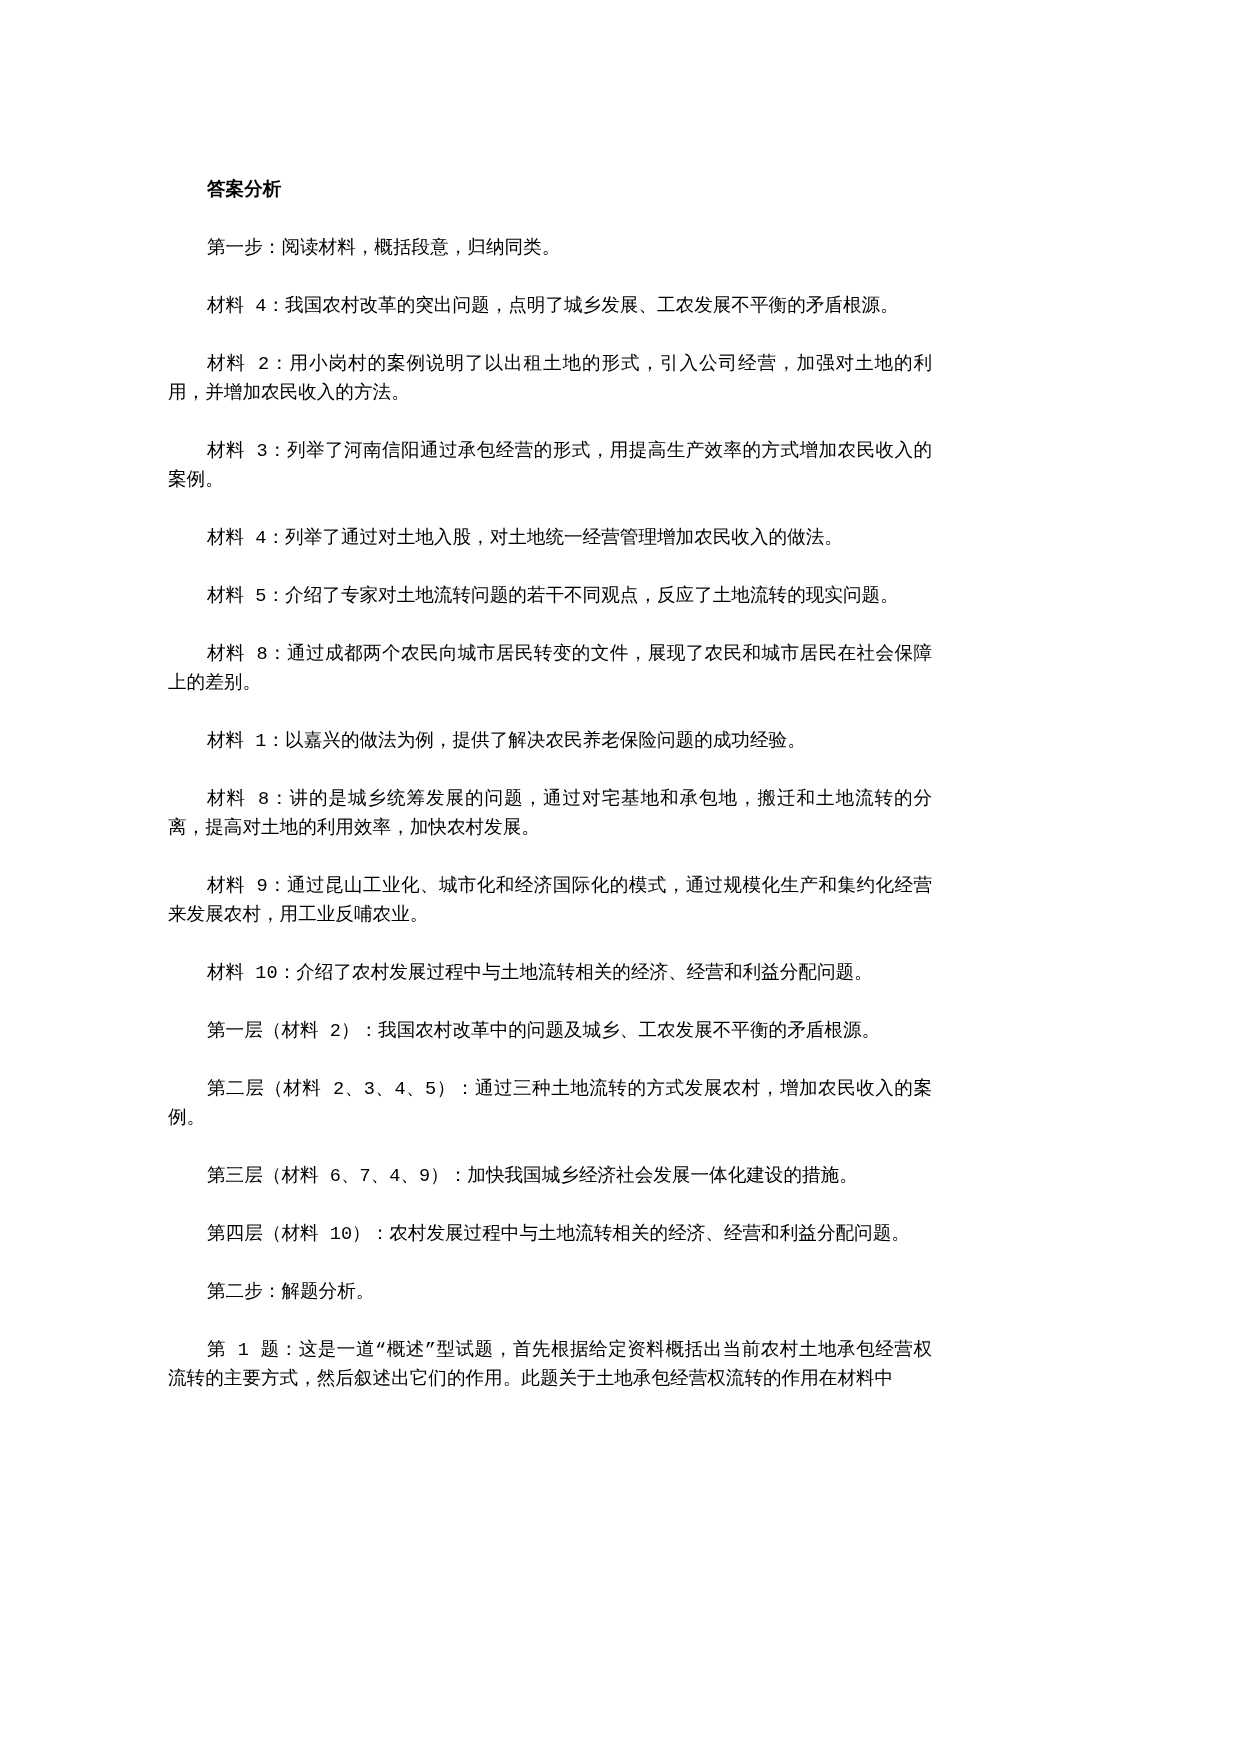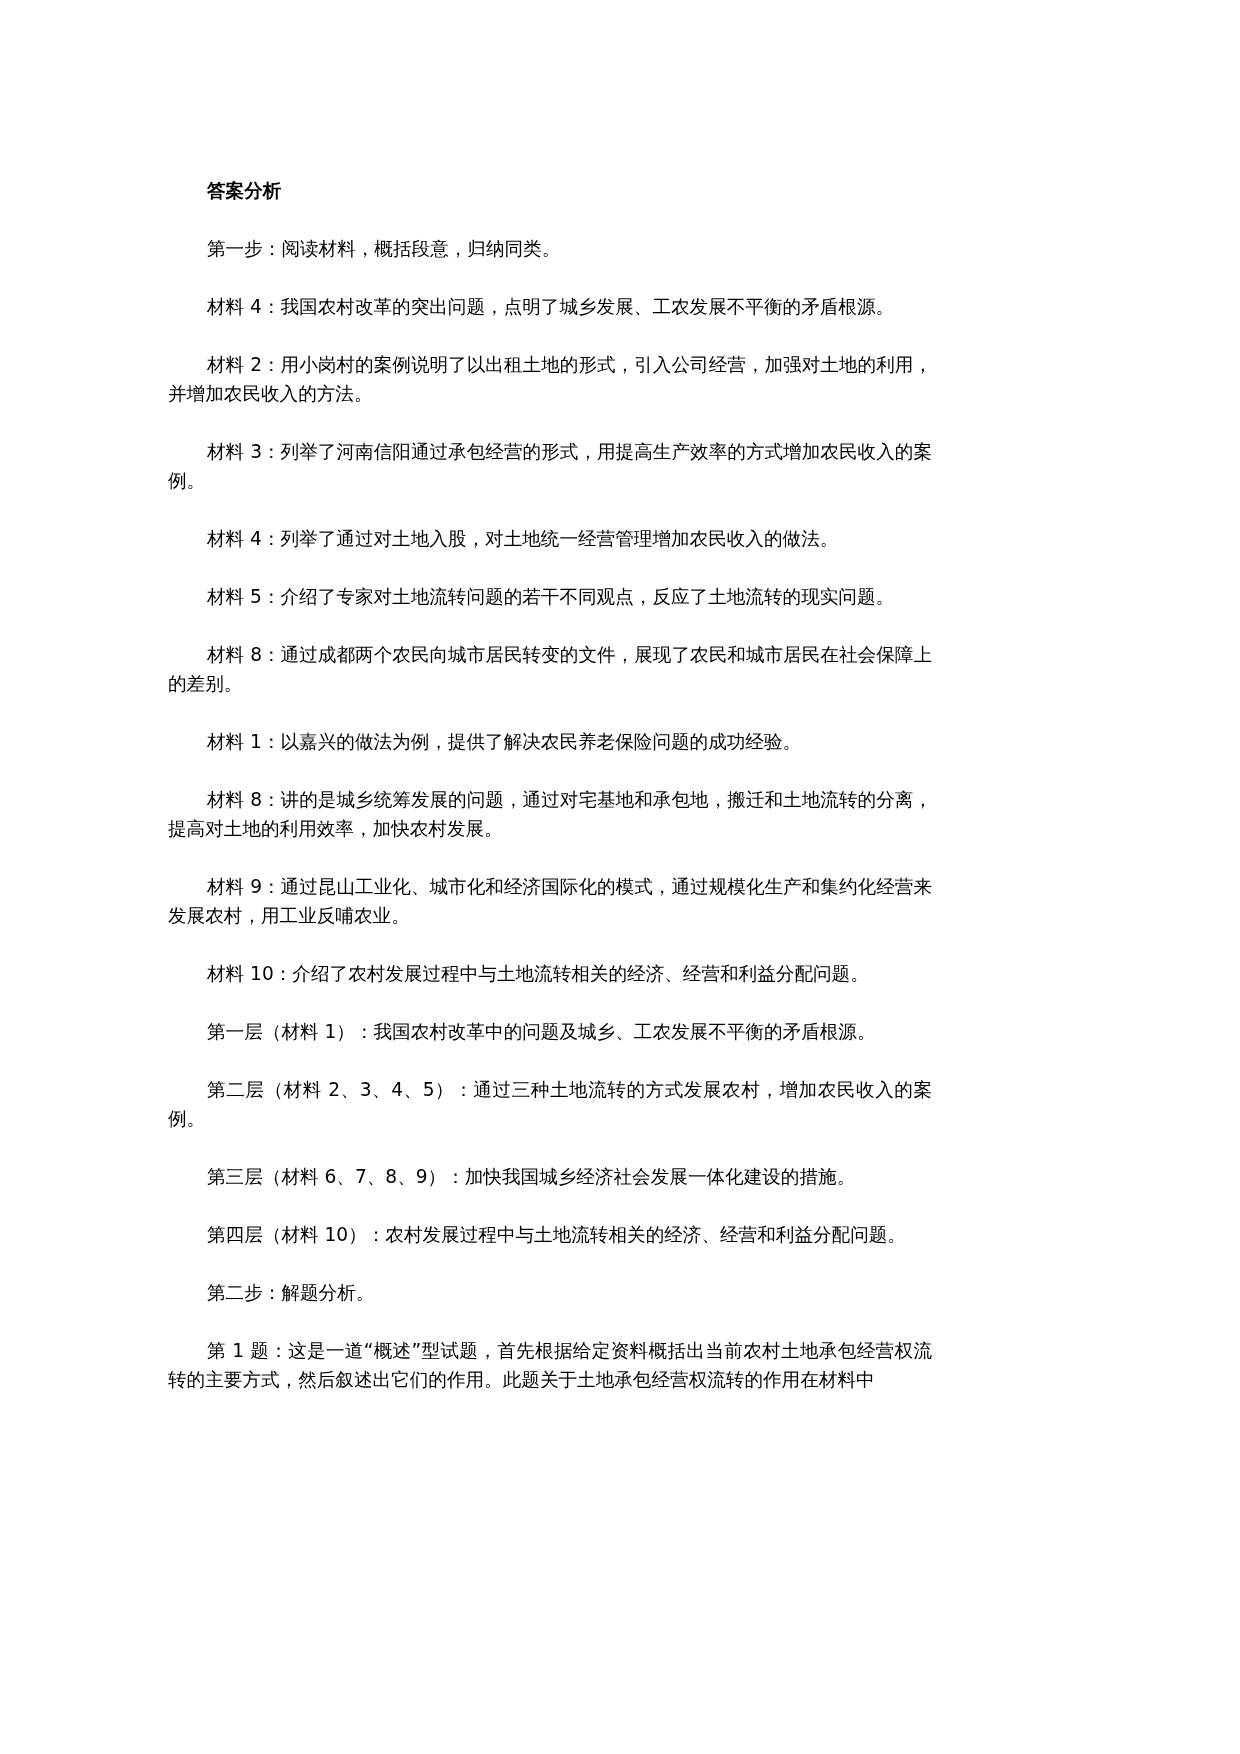--- a/index.html
+++ b/index.html
@@ -12,20 +12,21 @@
     position: absolute; left: 168px; top: 176px; width: 764px;
   }
   .para {
     font-size: 18.6px;
     line-height: 29px;
     text-indent: 39px;
     margin: 0 0 29px 0;
     text-align: justify;
     letter-spacing: 0;
     word-break: break-all;
+    font-family: Liberation Mono, monospace;
   }
   .heading {
     font-weight: bold;
   }
 </style>
 </head>
 <body>
 
 <div class="page">
   <p class="para heading">答案分析</p>
@@ -33,19 +34,19 @@
   <p class="para">材料 4：我国农村改革的突出问题，点明了城乡发展、工农发展不平衡的矛盾根源。</p>
   <p class="para">材料 2：用小岗村的案例说明了以出租土地的形式，引入公司经营，加强对土地的利用，并增加农民收入的方法。</p>
   <p class="para">材料 3：列举了河南信阳通过承包经营的形式，用提高生产效率的方式增加农民收入的案例。</p>
   <p class="para">材料 4：列举了通过对土地入股，对土地统一经营管理增加农民收入的做法。</p>
   <p class="para">材料 5：介绍了专家对土地流转问题的若干不同观点，反应了土地流转的现实问题。</p>
   <p class="para">材料 8：通过成都两个农民向城市居民转变的文件，展现了农民和城市居民在社会保障上的差别。</p>
   <p class="para">材料 1：以嘉兴的做法为例，提供了解决农民养老保险问题的成功经验。</p>
   <p class="para">材料 8：讲的是城乡统筹发展的问题，通过对宅基地和承包地，搬迁和土地流转的分离，提高对土地的利用效率，加快农村发展。</p>
   <p class="para">材料 9：通过昆山工业化、城市化和经济国际化的模式，通过规模化生产和集约化经营来发展农村，用工业反哺农业。</p>
   <p class="para">材料 10：介绍了农村发展过程中与土地流转相关的经济、经营和利益分配问题。</p>
-  <p class="para">第一层（材料 1）：我国农村改革中的问题及城乡、工农发展不平衡的矛盾根源。</p>
+  <p class="para">第一层（材料 2）：我国农村改革中的问题及城乡、工农发展不平衡的矛盾根源。</p>
   <p class="para">第二层（材料 2、3、4、5）：通过三种土地流转的方式发展农村，增加农民收入的案例。</p>
-  <p class="para">第三层（材料 6、7、8、9）：加快我国城乡经济社会发展一体化建设的措施。</p>
+  <p class="para">第三层（材料 6、7、4、9）：加快我国城乡经济社会发展一体化建设的措施。</p>
   <p class="para">第四层（材料 10）：农村发展过程中与土地流转相关的经济、经营和利益分配问题。</p>
   <p class="para">第二步：解题分析。</p>
   <p class="para">第 1 题：这是一道“概述”型试题，首先根据给定资料概括出当前农村土地承包经营权流转的主要方式，然后叙述出它们的作用。此题关于土地承包经营权流转的作用在材料中</p>
 </div>
 
 </body></html>

